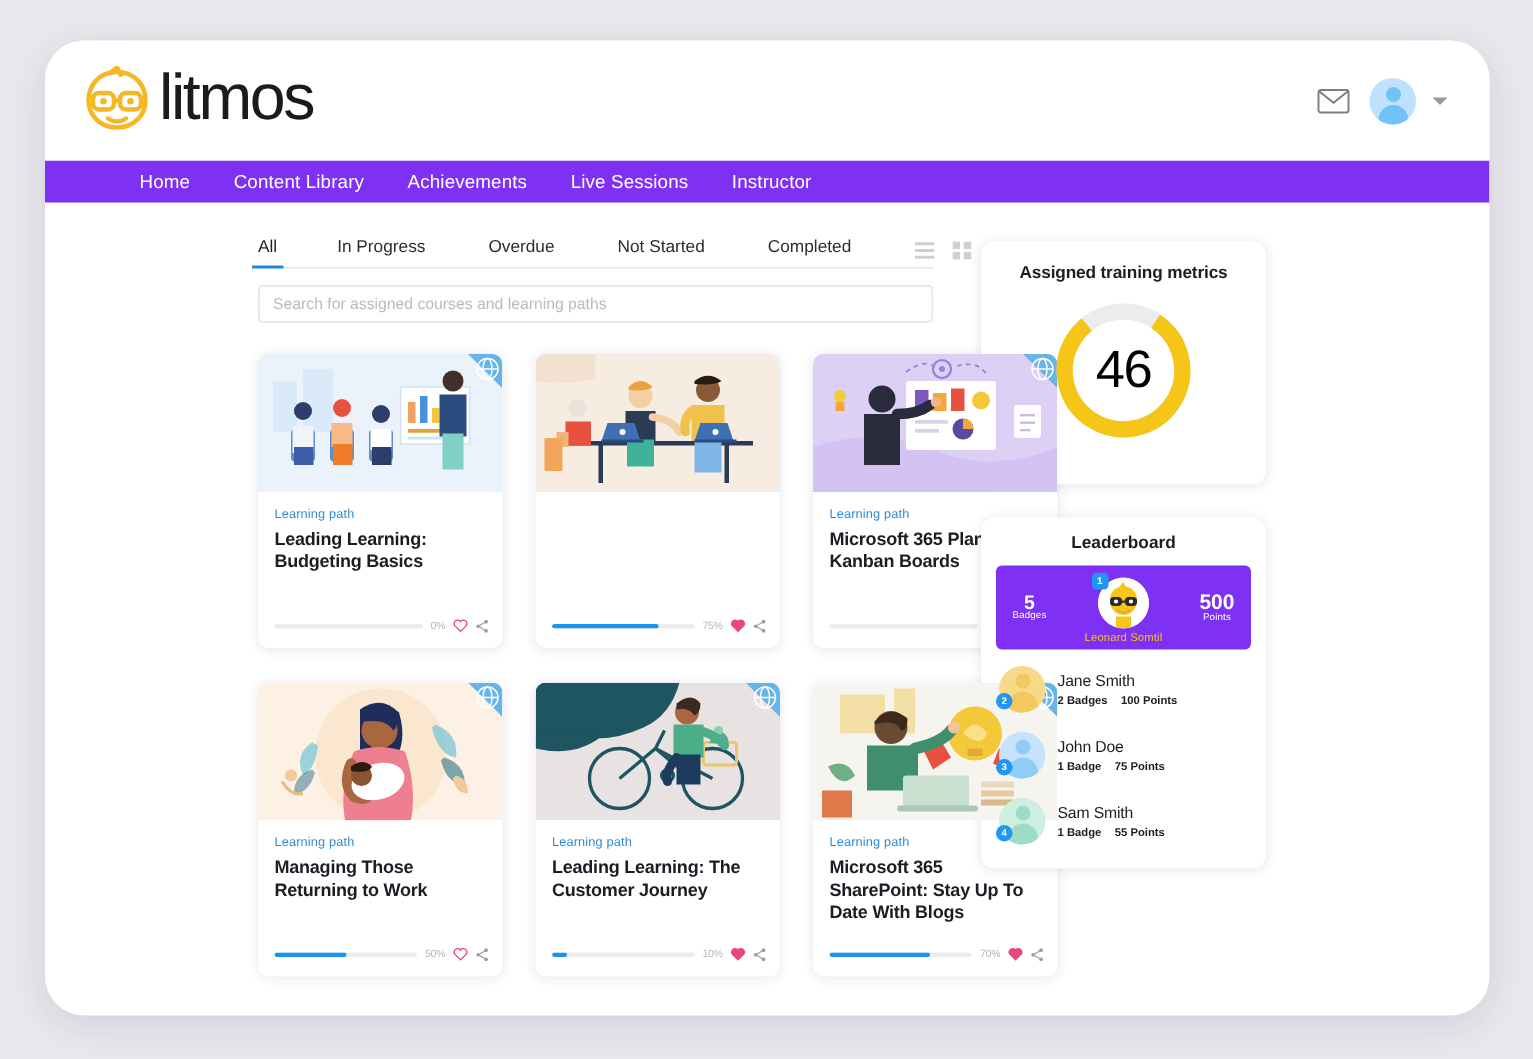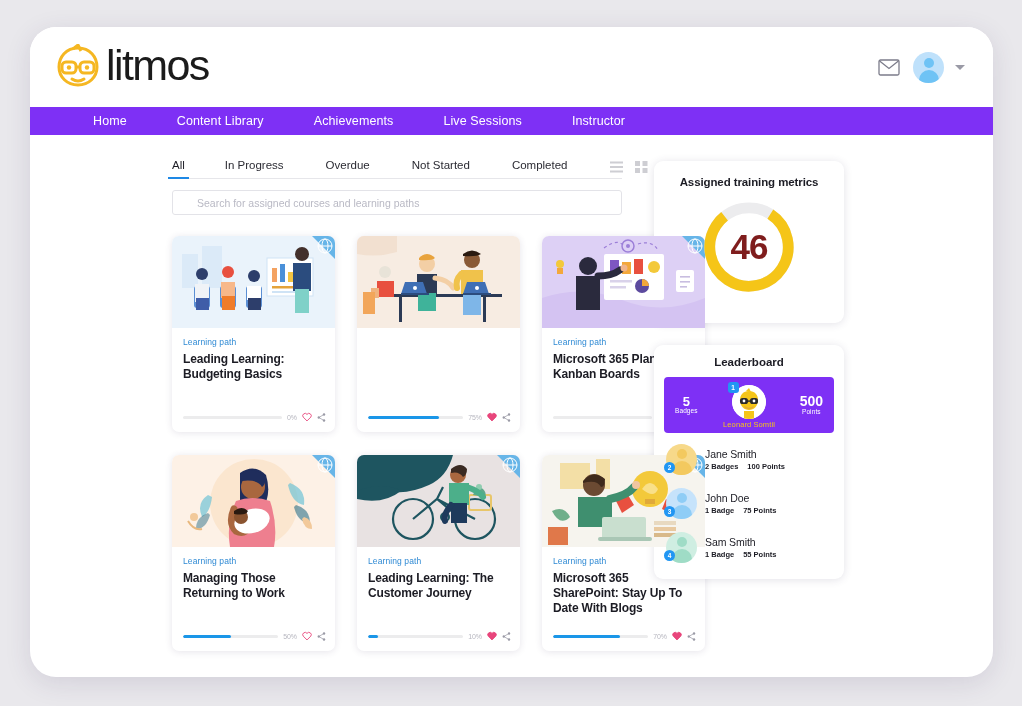--- a/index.html
+++ b/index.html
@@ -68,21 +68,21 @@
     margin-left: -2px;
   }
 
   
   .navbar {
     background: #7b2ff7;
     background: #7e30f5;
     height: 28px;
     display: flex; align-items: center;
     padding-left: 56px;
-    gap: 36px;
+    gap: 15px;
   }
   .nav-item {
     color: #ffffff;
     font-size: 12.5px;
     letter-spacing: .1px;
     padding: 0 7px;
     cursor: pointer;
     white-space: nowrap;
   }
 
@@ -125,21 +125,21 @@
   }
   .vt-icon { width: 13px; height: 12px; display: block; opacity: .42; cursor: pointer; }
 
   
   .search-box {
     margin-top: 11px;
     height: 25px;
     border: 1px solid #e3e3e8;
     border-radius: 3px;
     display: flex; align-items: center;
-    padding: 0 24px;
+    padding: 0 9px;
   }
   .search-input {
     border: none; outline: none;
     width: 100%;
     font-size: 10.5px;
     color: #9b9ba6;
     font-family: "Liberation Sans", sans-serif;
     background: transparent;
   }
   .search-input::placeholder { color: #b9b9c4; }
@@ -229,21 +229,21 @@
     letter-spacing: -.1px;
   }
   .donut-wrap {
     margin: 10px auto 0 auto;
     width: 98px; height: 98px;
     position: relative;
   }
   .donut-value {
     position: absolute; inset: 0;
     display: flex; align-items: center; justify-content: center;
-    font-size: 35px; font-weight: 700; color: #7f1d1d;
+    font-size: 35px; font-weight: 400; color: #000000;
     letter-spacing: -1px;
   }
 
   .leaderboard-widget {
     margin-top: 22px;
     padding: 11px 10px 14px 10px;
   }
   .lb-title {
     font-size: 11.5px; font-weight: 700; color: #1c1c24;
     text-align: center; margin-bottom: 9px;

